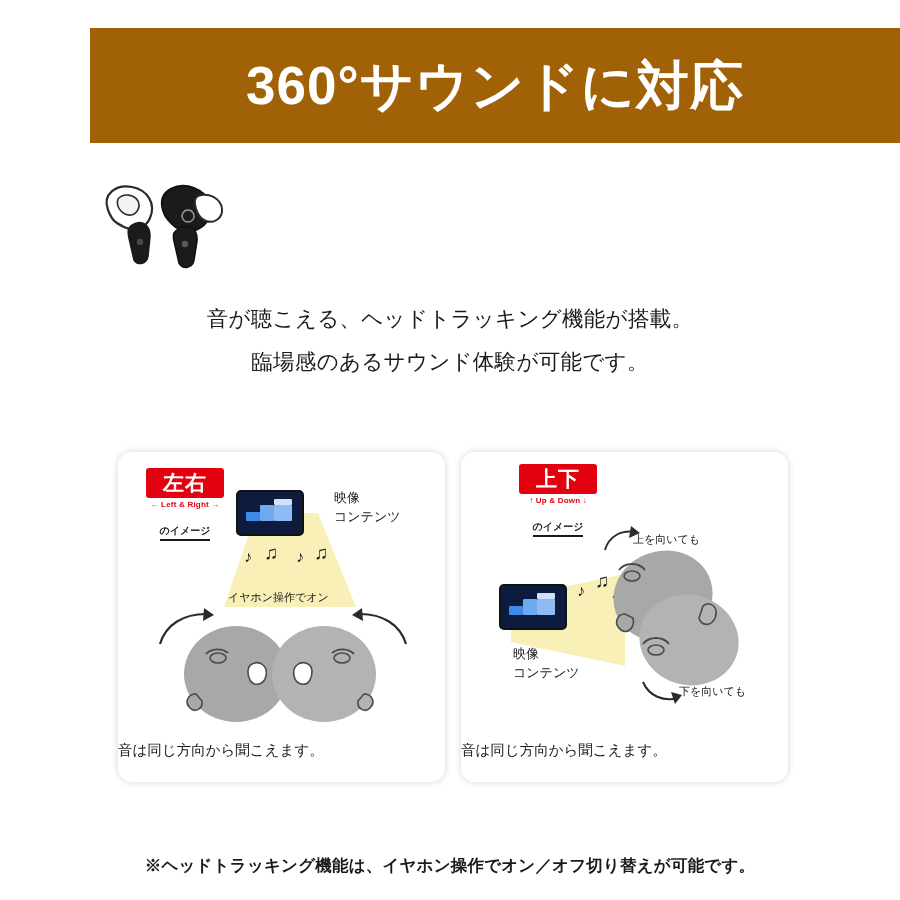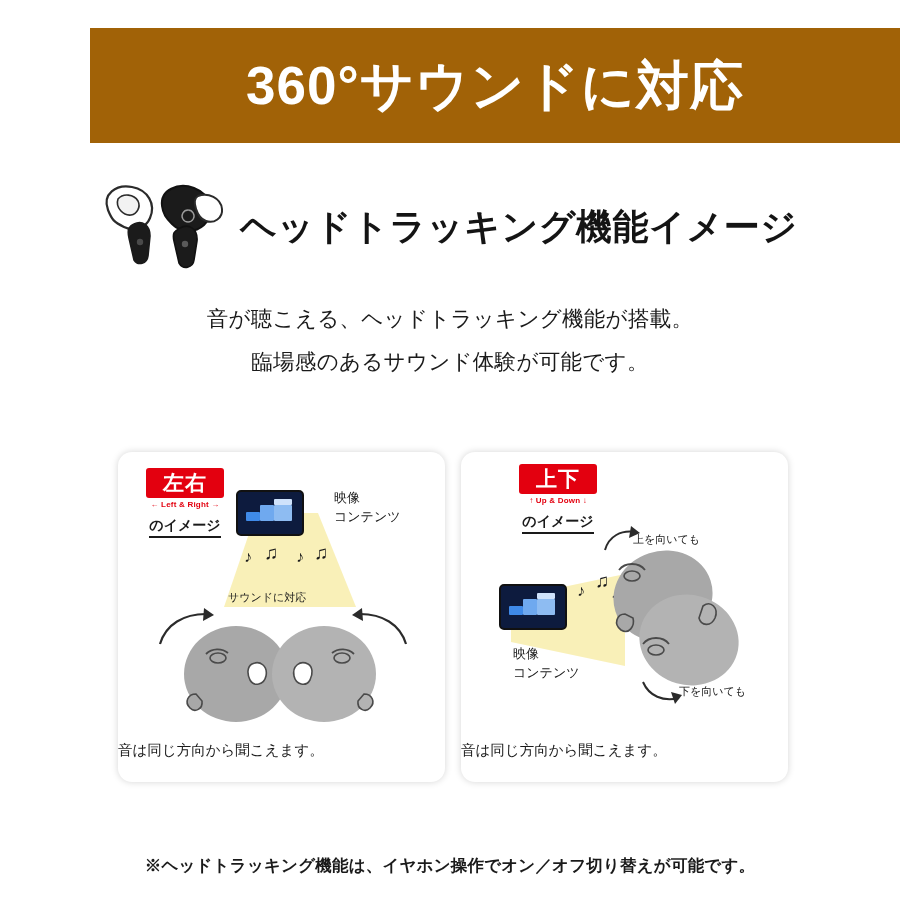--- a/index.html
+++ b/index.html
@@ -118,23 +118,23 @@
   .badge-sub {
     color: #e3000f;
     font-size: 8px;
     font-weight: bold;
     letter-spacing: 0.2px;
     margin-top: 2px;
     white-space: nowrap;
   }
   .badge-sub2 {
     color: #1a1a1a;
-    font-size: 14px;
-    font-weight: bold;
-    margin-top: 8px;
+    font-size: 10px;
+    font-weight: bold;
+    margin-top: 15px;
     border-bottom: 2px solid #1a1a1a;
     display: inline-block;
     padding-bottom: 1px;
   }
 
   
   .screen {
     position: absolute;
     width: 64px;
     height: 42px;
@@ -228,21 +228,20 @@
 
         <g>
           <path d="M72 26 C70 10 88 2 104 8 C122 15 126 34 114 45 C104 54 90 52 82 44 C76 38 73 34 72 26 Z" fill="#1b1b1b" stroke="#111" stroke-width="2"></path>
           <path d="M108 16 C118 12 131 18 132 29 C133 38 124 44 116 41 C107 38 101 20 108 16 Z" fill="#ffffff" stroke="#2b2b2b" stroke-width="2"></path>
           <path d="M90 48 C99 43 108 49 107 61 L104 80 C103 88 93 90 89 83 L84 61 C82 52 85 51 90 48 Z" fill="#1b1b1b" stroke="#111" stroke-width="1.6"></path>
           <circle cx="95" cy="64" r="3.2" fill="#5a5a5a"></circle>
           <path d="M98 30 a6 6 0 1 0 0.1 0" fill="none" stroke="#9a9a9a" stroke-width="1.4"></path>
         </g>
       </svg>
     </div>
-    <div class="heading-text">ヘッドトラッキング機能イメージ</div>
   </div>
 
   <div class="desc">
     <div>音が聴こえる、ヘッドトラッキング機能が搭載。</div>
     <div>臨場感のあるサウンド体験が可能です。</div>
   </div>
 
   <div class="panels">
 
     <div class="panel">
@@ -271,21 +270,21 @@
       <div class="label-small" style="left:196px; top:36px;">
         <div>映像</div>
         <div>コンテンツ</div>
       </div>
 
       <div class="note" style="left:126px; top:96px; font-size:16px;">♪</div>
       <div class="note" style="left:146px; top:90px; font-size:19px;">♫</div>
       <div class="note" style="left:178px; top:96px; font-size:16px;">♪</div>
       <div class="note" style="left:196px; top:90px; font-size:19px;">♫</div>
 
-      <div class="label-tiny" style="left:110px; top:138px;">サウンドに対応</div>
+      <div class="label-tiny" style="left:110px; top:138px;">イヤホン操作でオン</div>
 
       <div class="heads" style="left:30px; top:150px;">
         <svg width="270" height="140" viewBox="0 0 270 140">
 
           <path d="M12 42 C18 22 36 12 58 12" fill="none" stroke="#2b2b2b" stroke-width="2.2"></path>
           <path d="M56 6 L66 13 L55 19 Z" fill="#2b2b2b"></path>
           <path d="M258 42 C252 22 234 12 212 12" fill="none" stroke="#2b2b2b" stroke-width="2.2"></path>
           <path d="M214 6 L204 13 L215 19 Z" fill="#2b2b2b"></path>
 
           <g>

